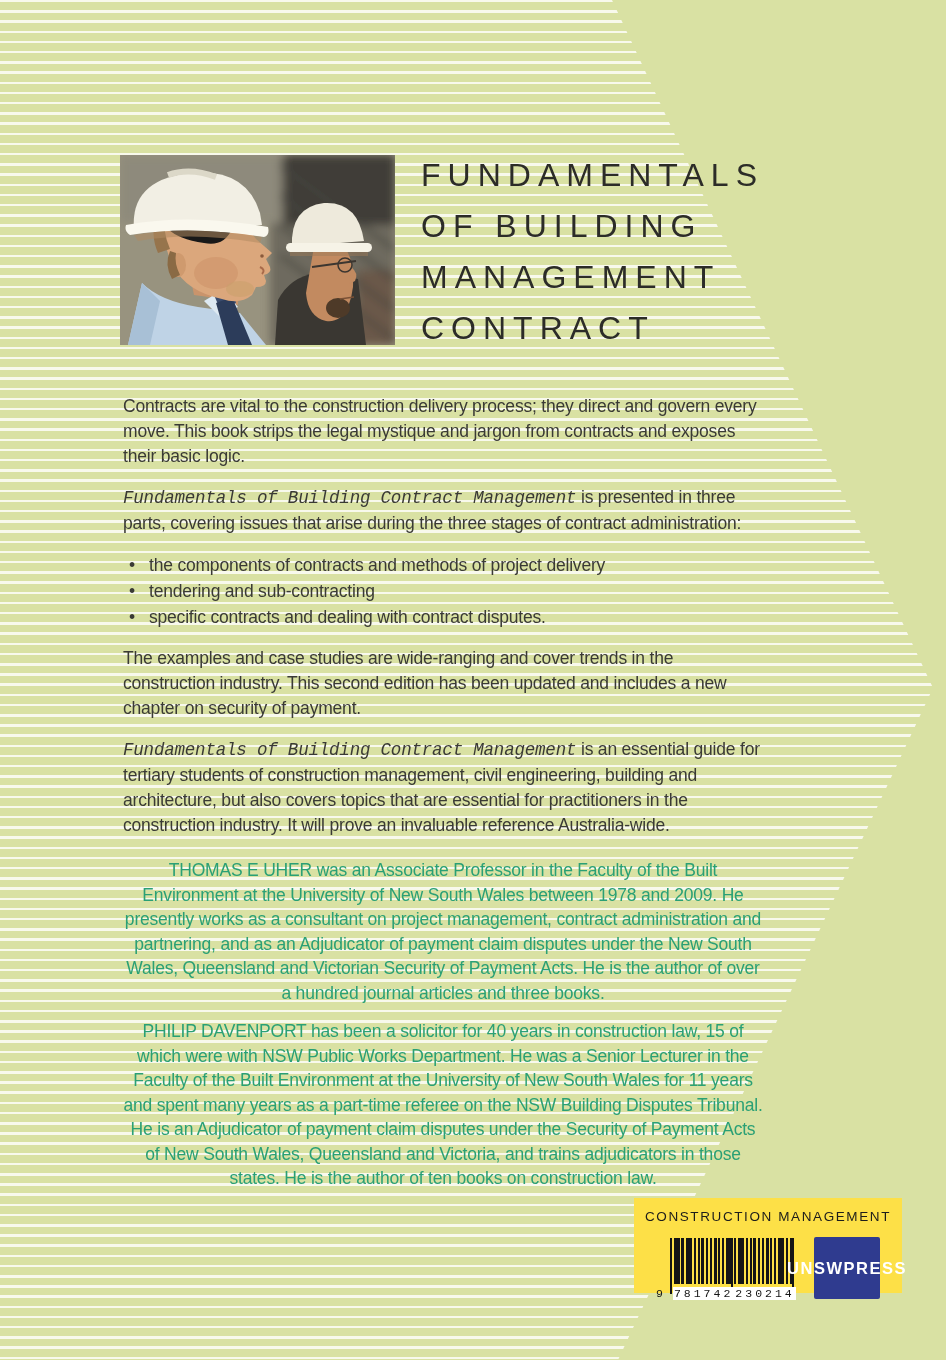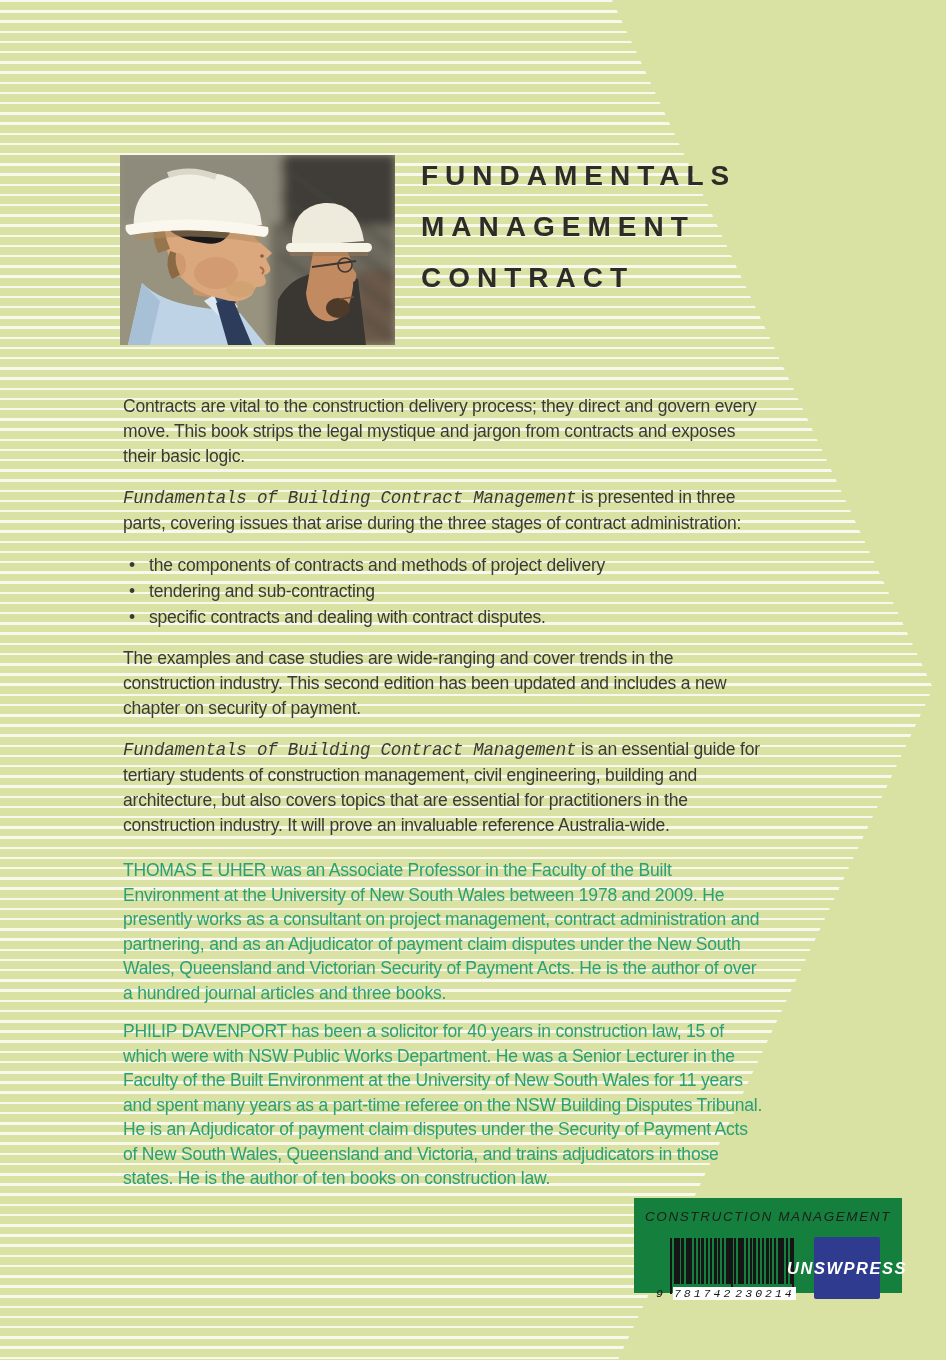--- a/index.html
+++ b/index.html
@@ -13,40 +13,39 @@
     position:absolute;inset:0;
     background:repeating-linear-gradient(to bottom,#f8f9ec 0 2.5px,rgba(248,249,236,0) 2.5px 10.2px);
     clip-path:polygon(0 0,612px 0,933px 688px,618px 1360px,0 1360px);
   }
   
   .photo{position:absolute;left:120px;top:155px;width:275px;height:190px;overflow:hidden;}
   .photo svg{display:block;width:100%;height:100%;}
   
   .title{
     position:absolute;left:421px;top:150px;width:420px;
-    font-size:28px;line-height:51px;letter-spacing:7px;
-    color:#2c2c28;white-space:nowrap;font-weight:bold;
+    font-size:32px;line-height:51px;letter-spacing:7px;
+    color:#2c2c28;white-space:nowrap;
   }
   
   .textcol{
     position:absolute;left:123px;top:378px;width:640px;
     font-size:17.5px;line-height:25px;letter-spacing:-0.2px;color:#3a3a35;
   }
   .textcol p{margin:16px 0 14px 0;}
   .textcol .lead{font-style:italic;font-family:Liberation Mono, monospace;}
   ul.points{list-style:none;margin:16px 0 16px 0;padding:0 0 0 4px;}
   ul.points li{padding-left:22px;position:relative;line-height:26px;}
   ul.points li::before{content:"•";position:absolute;left:2px;top:0;color:#3a3a35;}
-  .bio{color:#2aa075;margin-top:20px !important;line-height:24.5px;}
+  .bio{color:#2aa075;margin-top:20px !important;line-height:24.5px;text-align:center;}
   .bio + .bio{margin-top:12px !important;}
   
   .panel{
     position:absolute;left:634px;top:1198px;width:268px;height:95px;
-    background:#15803d;
-    font-style:italic;
+    background:#fde047;
   }
   .category{
     position:absolute;left:0;top:11px;width:100%;text-align:center;
     font-size:13.5px;letter-spacing:1.6px;color:#1d1d1b;white-space:nowrap;
   }
   .barcode{position:absolute;left:28px;top:40px;width:138px;height:64px;}
   .bars{
     position:absolute;left:8px;top:0;width:124px;height:46px;
     background-image:
       repeating-linear-gradient(90deg,#151515 0 2px,rgba(0,0,0,0) 2px 4px),
@@ -127,20 +126,21 @@
         <path d="M14,74 Q10,26 68,18 Q126,12 140,58 L142,70 Z" fill="#f2efe4"></path>
         <path d="M48,20 Q70,12 96,22" stroke="#dcd8c8" stroke-width="6" fill="none"></path>
         <path d="M6,70 Q70,58 148,72 Q150,80 144,82 Q70,70 10,80 Q4,76 6,70 Z" fill="#faf8ee"></path>
         <path d="M14,80 Q70,70 142,82 L140,88 Q72,76 18,86 Z" fill="#b08a60" opacity="0.55"></path>
       </g>
     </svg>
   </div>
 
   <div class="title">
     <div>FUNDAMENTALS</div>
+    <div>OF BUILDING</div>
     <div>MANAGEMENT</div>
     <div>CONTRACT</div>
   </div>
 
   <div class="textcol">
     <p>Contracts are vital to the construction delivery process; they direct and govern every move. This book strips the legal mystique and jargon from contracts and exposes their basic logic.</p>
     <p><span class="lead">Fundamentals of Building Contract Management</span><span> is presented in three parts, covering issues that arise during the three stages of contract administration:</span></p>
     <ul class="points">
       <li>the components of contracts and methods of project delivery</li>
       <li>tendering and sub-contracting</li>

